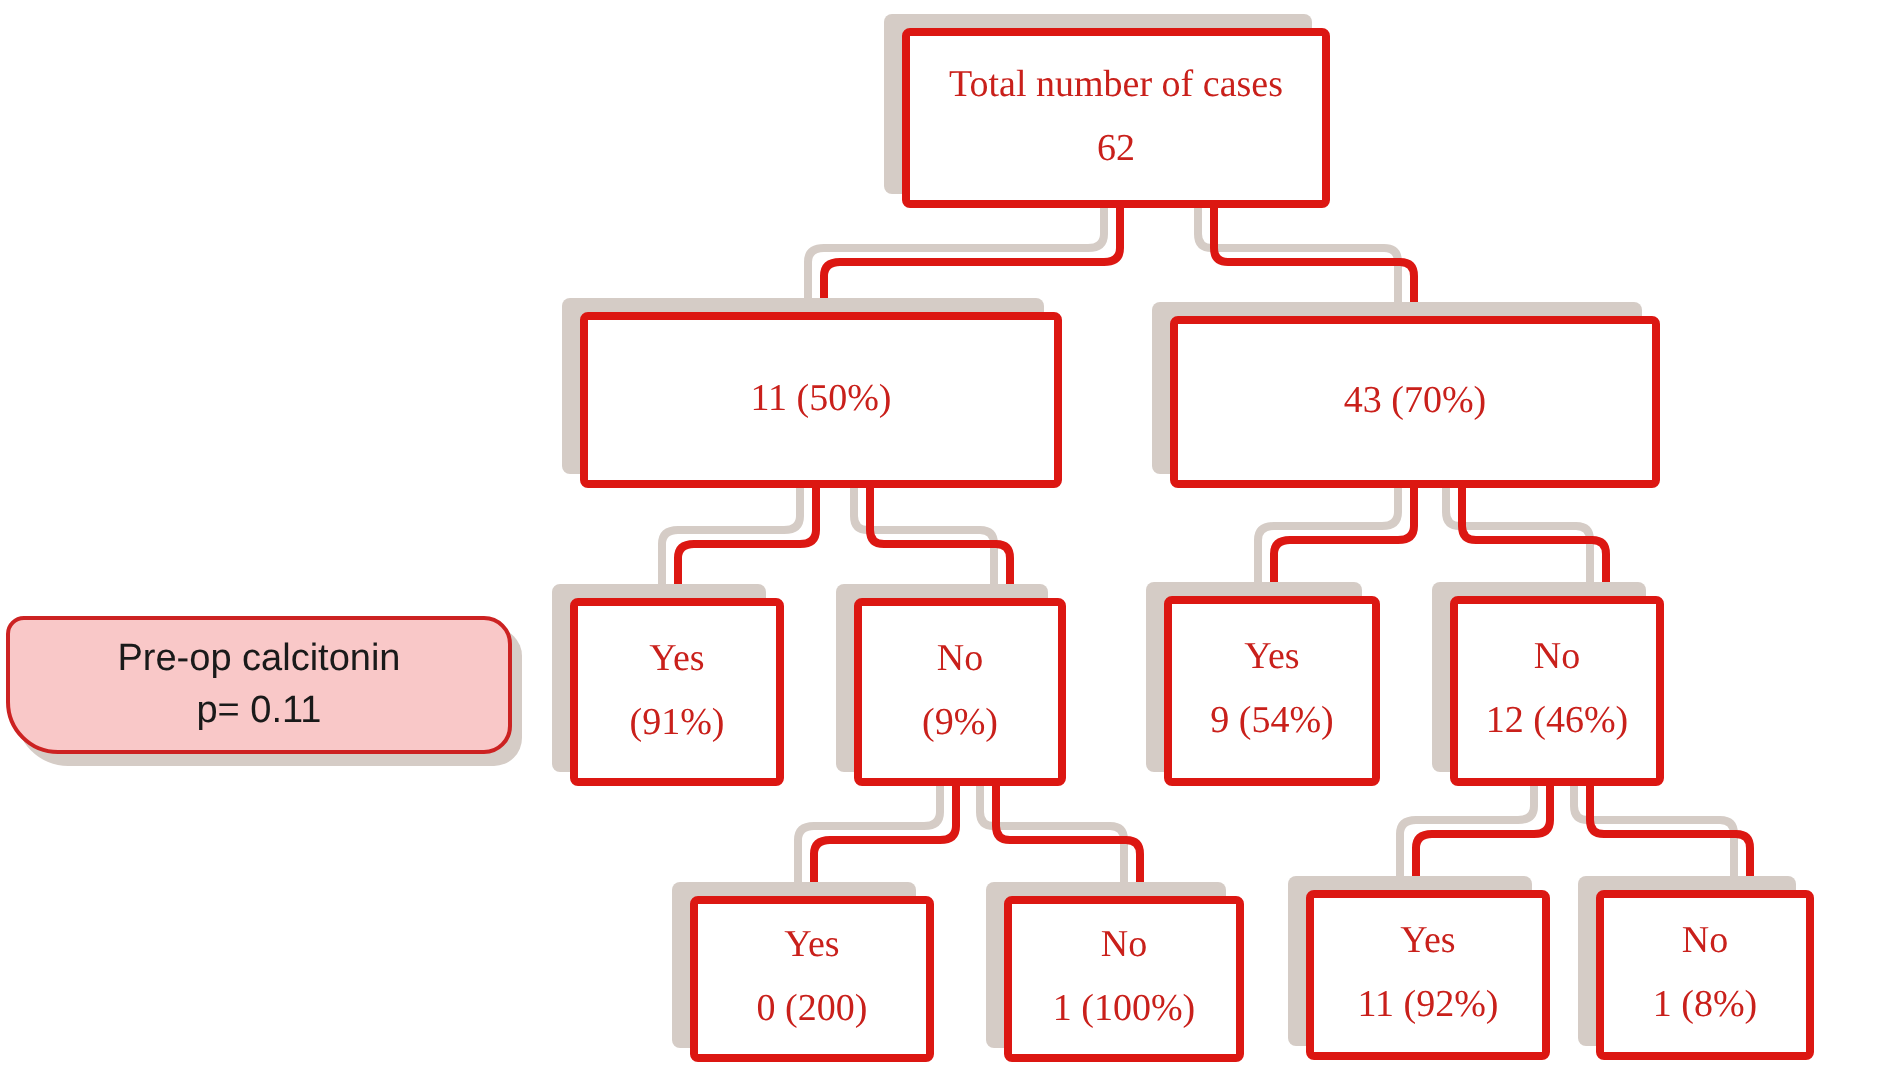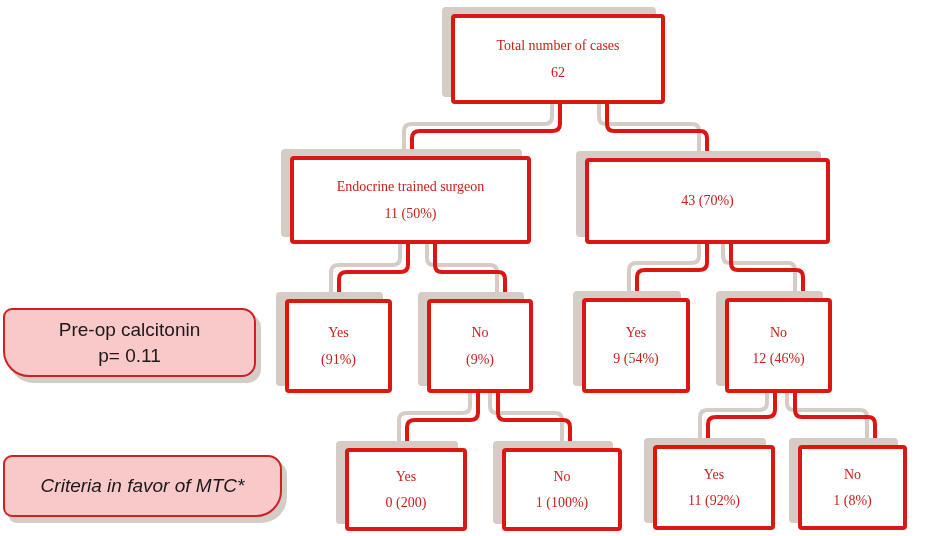--- a/index.html
+++ b/index.html
@@ -29,21 +29,21 @@
     border-radius:4px;
     box-shadow:-9px -7px 0 0 var(--shadow);
     display:flex;
     flex-direction:column;
     justify-content:center;
     align-items:center;
     row-gap:11px;
     text-align:center;
     font-family:"Liberation Serif",serif;
     color:var(--text-red);
-    font-size:14px;
+    font-size:19px;
     line-height:1.1;
   }
   .tbox .ln{white-space:nowrap;}
   
   .plabel{
     position:absolute;
     box-sizing:border-box;
     background:var(--pink-fill);
     border:2px solid var(--pink-border);
     display:flex;
@@ -91,21 +91,20 @@
       <path d="M795,392 L795,410 Q795,417 802,417 L868,417 Q875,417 875,424 L875,447"></path>
     </g>
   </svg>
 
   <div class="tbox" style="left:451px;top:14px;width:214px;height:90px">
     <div class="ln">Total number of cases</div>
     <div class="ln">62</div>
   </div>
 
   <div class="tbox" style="left:290px;top:156px;width:241px;height:88px">
-    <div class="ln">Endocrine trained surgeon</div>
     <div class="ln">11 (50%)</div>
   </div>
   <div class="tbox" style="left:585px;top:158px;width:245px;height:86px">
     <div class="ln">43 (70%)</div>
   </div>
 
   <div class="tbox" style="left:285px;top:299px;width:107px;height:94px">
     <div class="ln">Yes</div>
     <div class="ln">(91%)</div>
   </div>
@@ -136,17 +135,14 @@
   </div>
   <div class="tbox" style="left:798px;top:445px;width:109px;height:85px">
     <div class="ln">No</div>
     <div class="ln">1 (8%)</div>
   </div>
 
   <div class="plabel preop" style="left:3px;top:308px;width:253px;height:69px">
     <div class="ln">Pre-op calcitonin</div>
     <div class="ln">p= 0.11</div>
   </div>
-  <div class="plabel criteria" style="left:3px;top:455px;width:279px;height:62px">
-    <div class="ln">Criteria in favor of MTC*</div>
-  </div>
 
 </div>
 
 </body></html>

